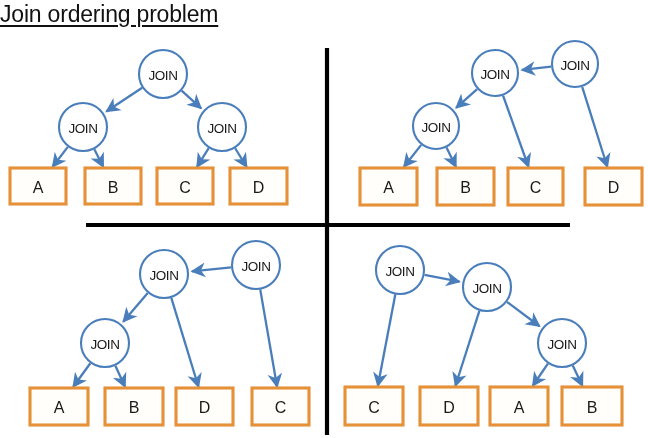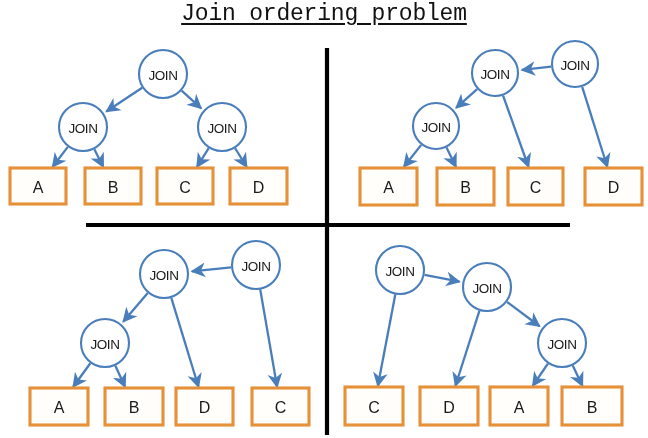--- a/index.html
+++ b/index.html
@@ -6,25 +6,23 @@
   body{
     width:648px;height:438px;
     background:#ffffff;
     font-family:"Liberation Sans", sans-serif;
     overflow:hidden;
     position:relative;
   }
   #stage{position:absolute;left:0;top:0;width:648px;height:438px;}
   #title{
     position:absolute;left:0;top:1px;width:648px;
-    text-align:center;
     font-size:23px;line-height:26px;
     color:#111111;
     letter-spacing:-0.2px;
-    font-family:Liberation Mono, monospace;
   }
   #title span{ text-decoration:underline; text-underline-offset:3px; }
   svg.diagram{position:absolute;left:0;top:0;width:648px;height:438px;}
   .node-label{
     font-family:"Liberation Sans", sans-serif;
     font-size:13.5px;
     fill:#1a1a1a;
     text-anchor:middle;
     dominant-baseline:central;
     letter-spacing:-0.4px;

